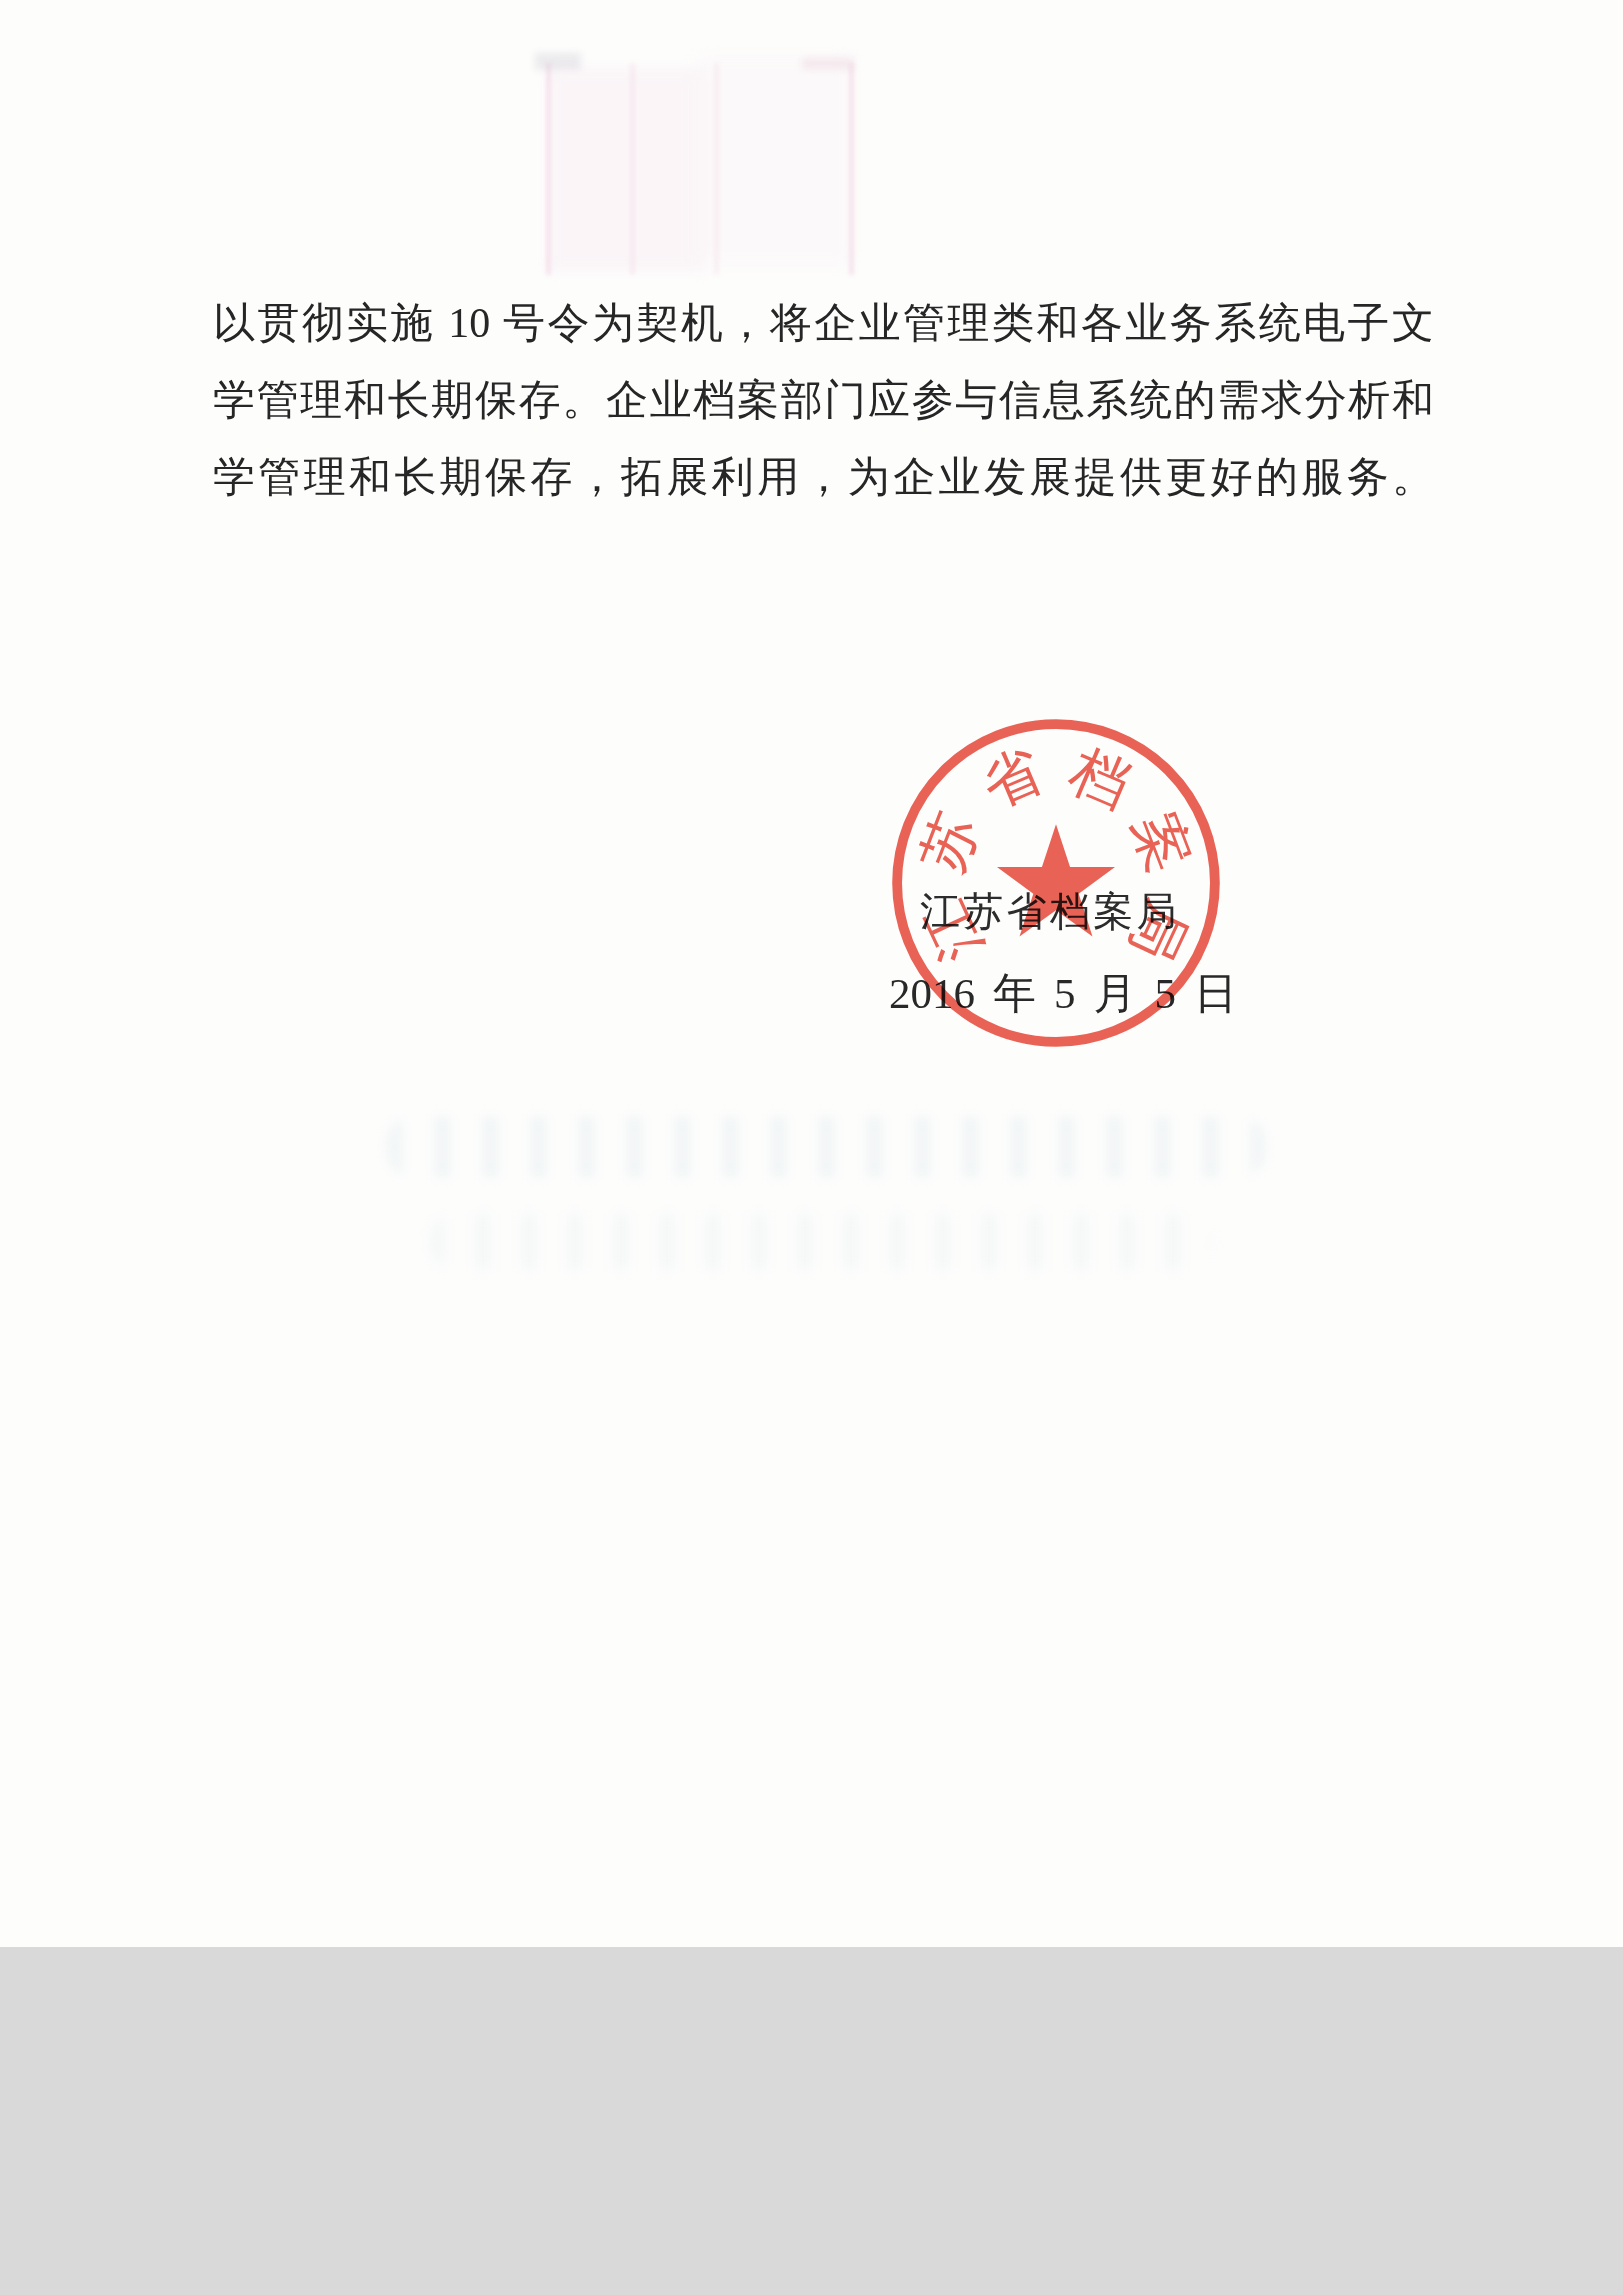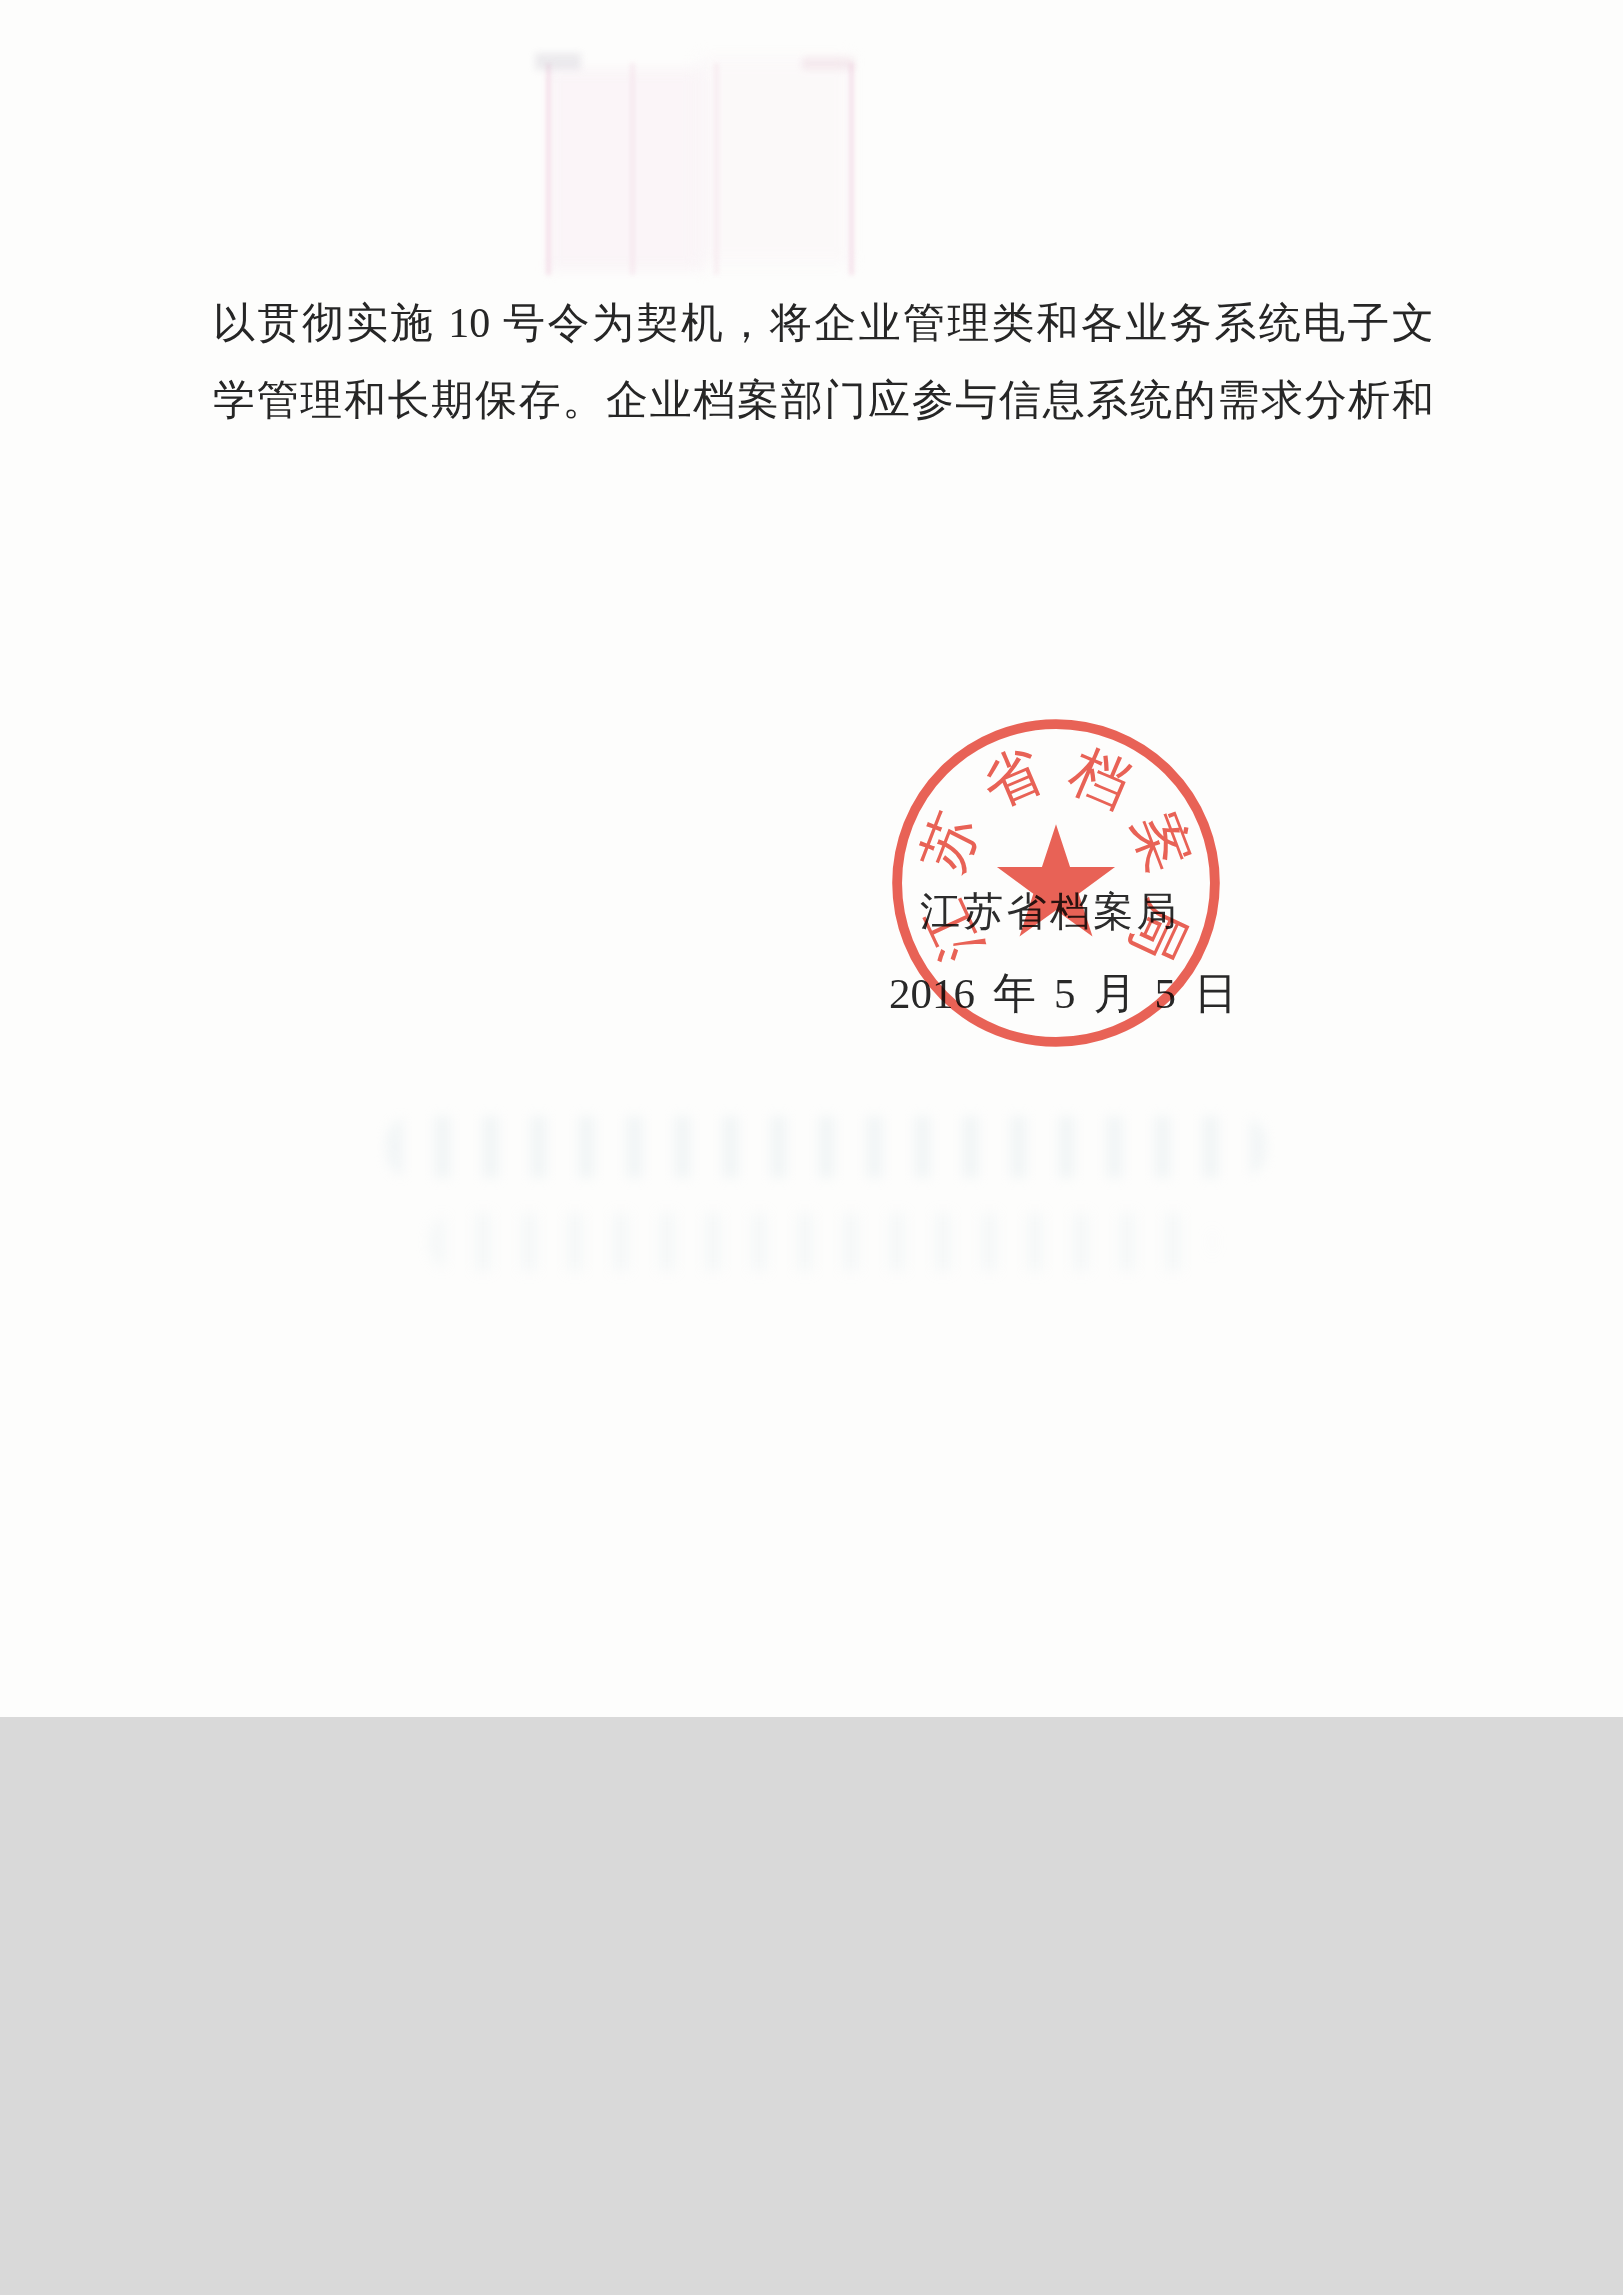--- a/index.html
+++ b/index.html
@@ -1,19 +1,19 @@
 <!DOCTYPE html>
 <html style="--seal-red: #e95648; --ink: #262626; --dash-gray: #8d8d8d;font-size:10.5px"><head>
 <meta charset="utf-8">
 <style>
   html, body { margin: 0; padding: 0; background: #d9d9d9; }
   .page {
     position: relative;
     width: 1623px;
-    height: 1717px;
+    height: 1947px;
     margin: 0 auto;
     background: #fdfdfc;
     overflow: hidden;
     font-family: "Liberation Serif", "DejaVu Serif", serif;
   }
 
   
   .body-text {
     position: absolute;
     left: 213px;
@@ -152,20 +152,21 @@
     <div class="v2"></div>
     <div class="v3"></div>
     <div class="v4"></div>
     <div class="smudge-a"></div>
     <div class="smudge-b"></div>
   </div>
 
   <div class="body-text">
     <div class="line">以贯彻实施 10 号令为契机，将企业管理类和各业务系统电子文</div>
     <div class="line">学管理和长期保存。企业档案部门应参与信息系统的需求分析和</div>
+    <div class="line">学管理和长期保存，拓展利用，为企业发展提供更好的服务。</div>
   </div>
 
   <div class="bleed-mid r1"></div>
   <div class="bleed-mid r2"></div>
 
   <div class="org-name">江苏省档案局</div>
 
   <div class="date-line">
     <span>2016</span>
     <span>年</span>

